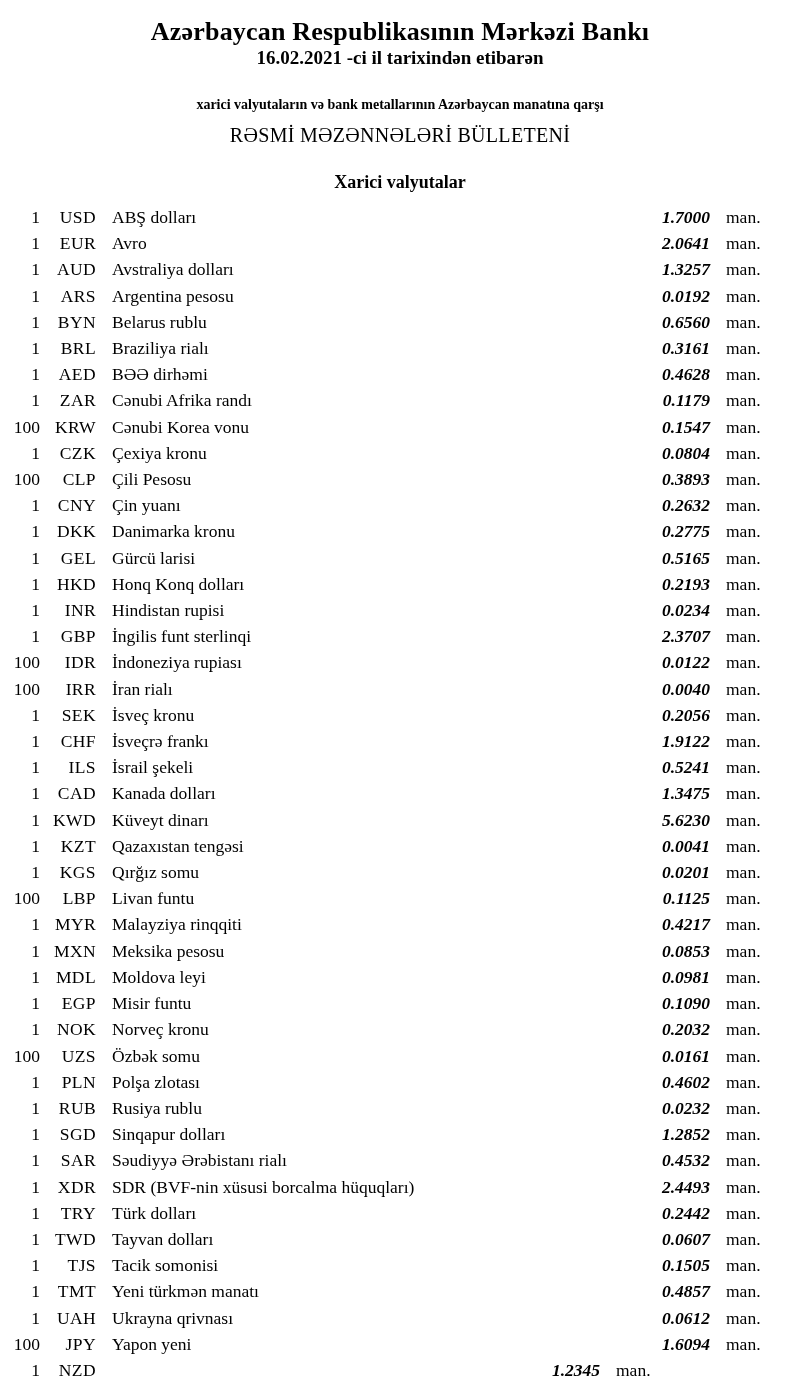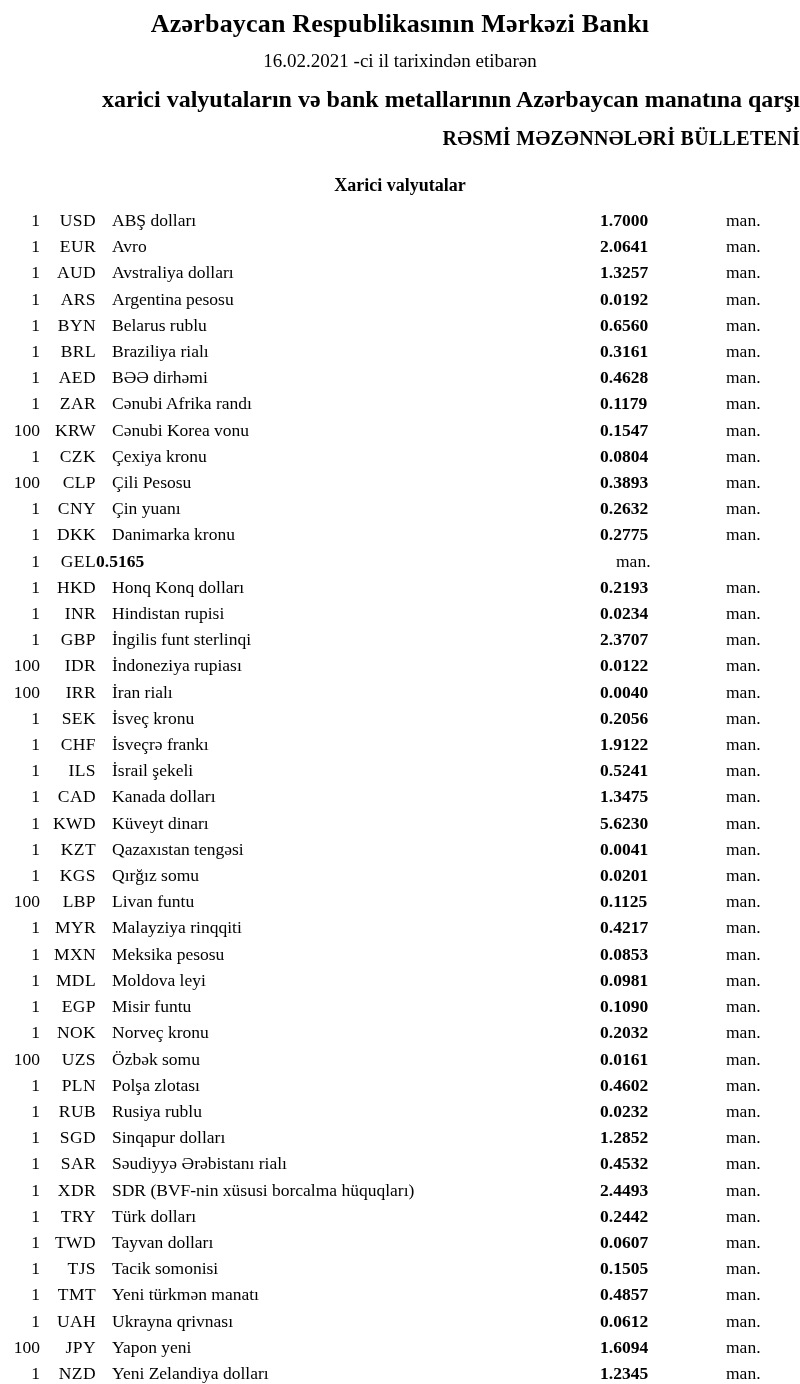--- a/index.html
+++ b/index.html
@@ -11,48 +11,45 @@
   }
   .page {
     position: relative;
     width: 800px;
     height: 1384px;
     background: #ffffff;
     overflow: hidden;
   }
   .header {
     text-align: center;
-    padding-top: 8px;
+    padding-top: 16px;
   }
   .bank-title {
     font-size: 26px;
     font-weight: bold;
     line-height: 31px;
     letter-spacing: 0.2px;
   }
   .date-line {
     font-size: 19px;
-    font-weight: normal;
+    font-weight: bold;
     line-height: 22px;
-    margin-top: 11px;
   }
   .subject-line {
-    font-size: 24px;
+    font-size: 14px;
     font-weight: bold;
     line-height: 23px;
-    margin-top: 16px;
-    text-align: right;
+    margin-top: 24px;
   }
   .bulletin-title {
     font-size: 20px;
-    font-weight: bold;
+    font-weight: normal;
     line-height: 24px;
-    margin-top: 15px;
+    margin-top: 7px;
     letter-spacing: 0.3px;
-    text-align: right;
   }
   .section-title {
     text-align: center;
     font-size: 18px;
     font-weight: bold;
     margin-top: 25px;
     line-height: 21px;
   }
   .rates-table {
     margin-top: 11px;
@@ -71,21 +68,23 @@
   }
   .cell-code {
     text-align: right;
     letter-spacing: 0.4px;
   }
   .cell-name {
     padding-left: 16px;
     overflow: hidden;
   }
   .cell-rate {
+    text-align: right;
     font-weight: bold;
+    font-style: italic;
   }
   .cell-unit {
     padding-left: 16px;
   }
 </style>
 </head>
 <body>
 
 <div class="page">
 
@@ -186,20 +185,21 @@
       <div class="rate-row">
         <span class="cell-qty">1</span>
         <span class="cell-code">DKK</span>
         <span class="cell-name">Danimarka kronu</span>
         <span class="cell-rate">0.2775</span>
         <span class="cell-unit">man.</span>
       </div>
       <div class="rate-row">
         <span class="cell-qty">1</span>
         <span class="cell-code">GEL</span>
+        <span class="cell-name">Gürcü larisi</span>
         <span class="cell-rate">0.5165</span>
         <span class="cell-unit">man.</span>
       </div>
       <div class="rate-row">
         <span class="cell-qty">1</span>
         <span class="cell-code">HKD</span>
         <span class="cell-name">Honq Konq dolları</span>
         <span class="cell-rate">0.2193</span>
         <span class="cell-unit">man.</span>
       </div>
@@ -402,19 +402,18 @@
       <div class="rate-row">
         <span class="cell-qty">100</span>
         <span class="cell-code">JPY</span>
         <span class="cell-name">Yapon yeni</span>
         <span class="cell-rate">1.6094</span>
         <span class="cell-unit">man.</span>
       </div>
       <div class="rate-row">
         <span class="cell-qty">1</span>
         <span class="cell-code">NZD</span>
-        <span class="cell-name">Yeni Zelandiya dolları</span>
         <span class="cell-rate">1.2345</span>
         <span class="cell-unit">man.</span>
       </div>
   </div>
 
 </div>
 
 </body></html>

